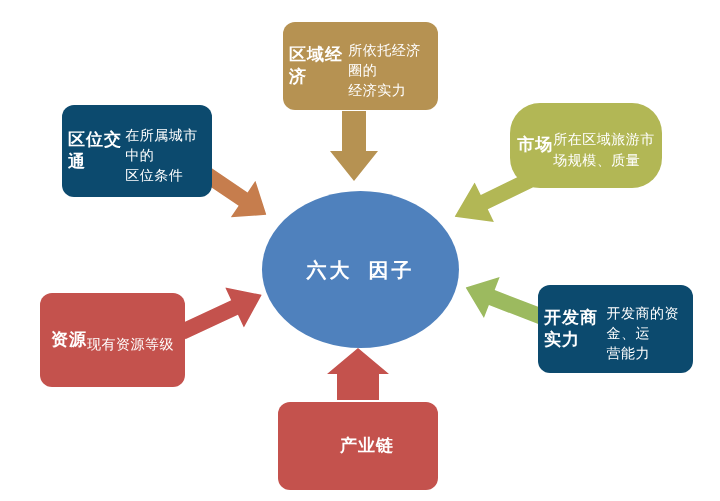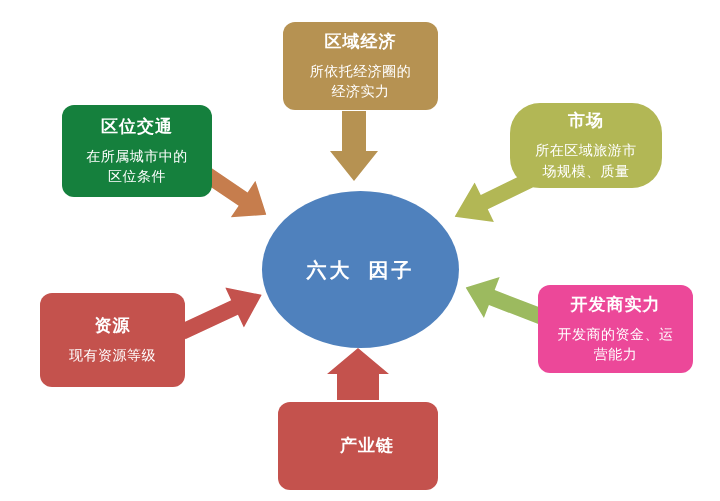--- a/index.html
+++ b/index.html
@@ -13,24 +13,22 @@
     width: 720px;
     height: 501px;
     background: #ffffff;
     overflow: hidden;
   }
   .factor-box {
     position: absolute;
     border-radius: 12px;
     color: #ffffff;
     display: flex;
-    flex-direction: column;
     align-items: center;
     justify-content: center;
-    text-align: center;
     z-index: 3;
     box-sizing: border-box;
     padding: 4px 6px;
   }
   .factor-title {
     font-size: 17px;
     font-weight: bold;
     letter-spacing: 1px;
     line-height: 1.3;
   }
@@ -90,38 +88,38 @@
     <span class="center-line">六大</span>
     <span class="center-line">因子</span>
   </div>
 
   <div class="factor-box pos-regional-economy" style="background-color: rgb(182, 146, 82);">
     <div class="factor-title">区域经济</div>
     <div class="factor-desc">所依托经济圈的
 经济实力</div>
   </div>
 
-  <div class="factor-box pos-location-traffic" style="background-color: #15803d;">
+  <div class="factor-box pos-location-traffic" style="background-color: #0c4a6e;">
     <div class="factor-title">区位交通</div>
     <div class="factor-desc">在所属城市中的
 区位条件</div>
   </div>
 
   <div class="factor-box pos-market" style="background-color: rgb(178, 183, 85);">
     <div class="factor-title">市场</div>
     <div class="factor-desc">所在区域旅游市
 场规模、质量</div>
   </div>
 
   <div class="factor-box pos-resources" style="background-color: rgb(196, 82, 77);">
     <div class="factor-title">资源</div>
     <div class="factor-desc">现有资源等级</div>
   </div>
 
-  <div class="factor-box pos-developer" style="background-color: #ec4899;">
+  <div class="factor-box pos-developer" style="background-color: #0c4a6e;">
     <div class="factor-title">开发商实力</div>
     <div class="factor-desc">开发商的资金、运
 营能力</div>
   </div>
 
   <div class="factor-box pos-industry-chain" style="background-color: rgb(196, 82, 77); padding-left: 24px;">
     <div class="factor-title">产业链</div>
   </div>
 
   <svg class="arrow arrow-top" width="48" height="70" viewBox="0 0 48 70">

